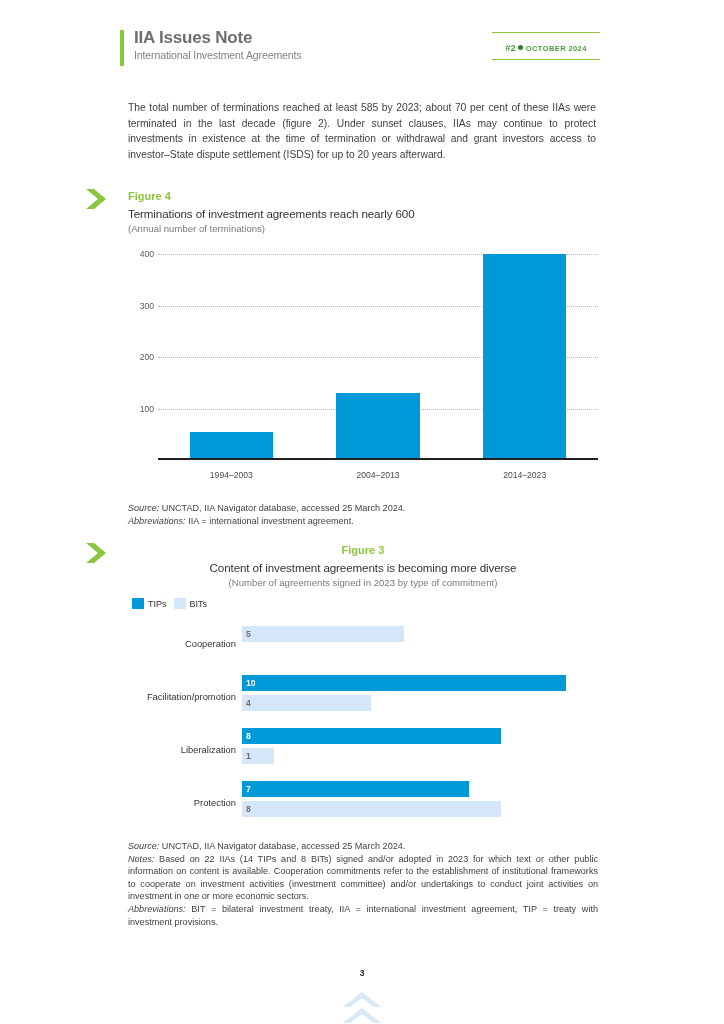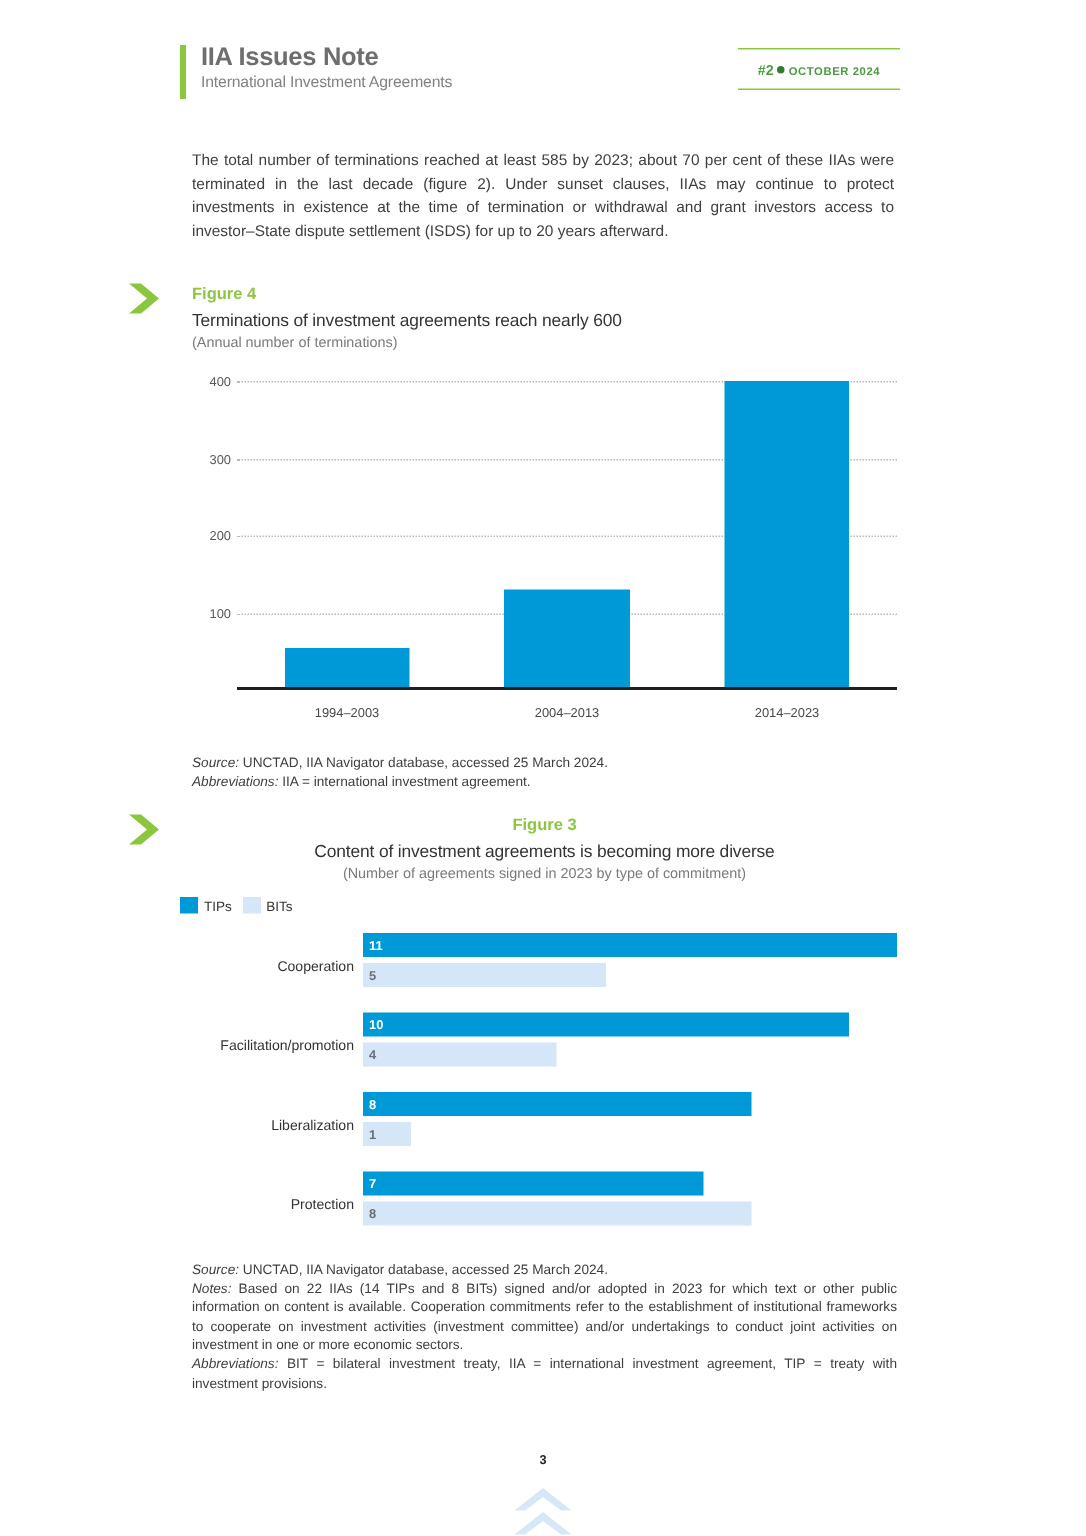--- a/index.html
+++ b/index.html
@@ -200,21 +200,21 @@
   }
   .notes i { font-style: italic; }
 
   
   #fig3-head { position: absolute; left: 128px; top: 540px; width: 470px; text-align: center; }
   #fig3-head .fig-title { display: block; margin-top: 3px; }
   #fig3-head .fig-subtitle { display: block; margin-top: 3px; }
 
   .legend {
     position: absolute;
-    left: 120px;
+    left: 132px;
     top: 598px;
     display: flex;
     align-items: center;
     gap: 7px;
     font-size: 9px;
     color: #333;
   }
   .legend-item { display: flex; align-items: center; gap: 4px; }
   .legend-swatch { width: 12px; height: 11px; display: block; }
 
@@ -344,23 +344,20 @@
     <div class="legend-item">
       <span class="legend-swatch" style="background: rgb(212, 230, 247);"></span>
       <span>BITs</span>
     </div>
   </div>
 
 <div class="h-chart" id="h-chart">
     <div class="h-row" style="top: 0px;">
       <div class="h-catlabel">Cooperation</div>
       <div class="h-bars">
-        <div class="h-bar tips" style="width: 100%;">
-          <span class="h-val">11</span>
-        </div>
         <div class="h-bar bits" style="width: 45.4545%;">
           <span class="h-val">5</span>
         </div>
       </div>
     </div>
     <div class="h-row" style="top: 53px;">
       <div class="h-catlabel">Facilitation/promotion</div>
       <div class="h-bars">
         <div class="h-bar tips" style="width: 90.9091%;">
           <span class="h-val">10</span>

